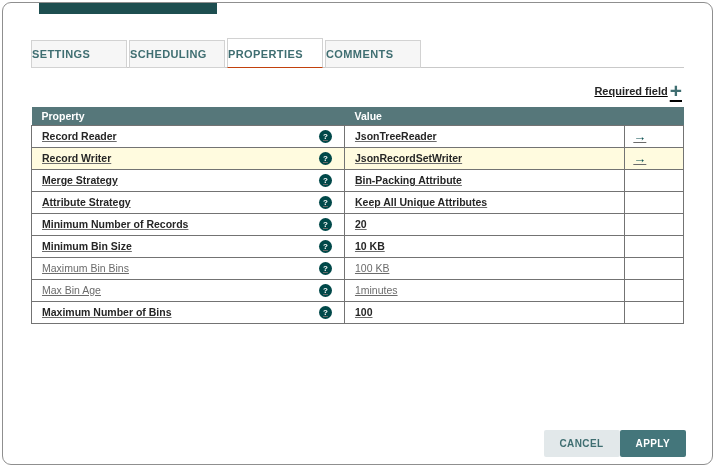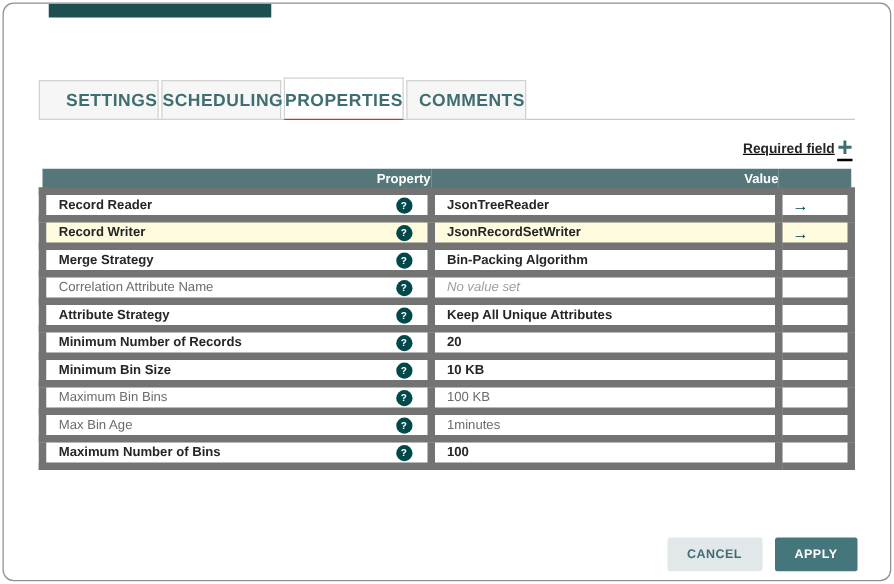--- a/index.html
+++ b/index.html
@@ -9,53 +9,53 @@
   .frame{position:absolute; inset:2px; border:1px solid #8f8f8f; border-radius:9px;
     overflow:hidden; background:#fff;}
 
   .title-fragment{position:absolute; top:0; left:36px; width:178px; height:11px;
     background:var(--title-bar,#1d4e50); z-index:5;}
 
   .content{padding:35px 28px 0;}
 
   
   .tabs{display:flex; gap:2px; align-items:flex-end; border-bottom:1px solid #c9c9c9;}
-  .tab{width:96px; padding:7px 0; text-align:right; font-size:14px; font-weight:bold;
+  .tab{width:96px; padding:7px 0; text-align:left; font-size:11px; font-weight:bold;
     letter-spacing:.4px; color:var(--accent-teal,#3f6e71); background:#f6f6f6;
-    border:1px solid #d2d2d2; margin-bottom:-1px; cursor:pointer;margin-top:24px;}
+    border:1px solid #d2d2d2; margin-bottom:-1px; cursor:pointer;}
   .tab.active{background:#fff; border-bottom:1px solid #c2410c; padding-top:9px;}
 
   
   .required-row{display:flex; align-items:center; justify-content:flex-end;
     margin-top:10px; height:26px;text-decoration:underline;}
   .required-label{font-size:11px; font-weight:bold; color:#262626;}
   .add-btn{border:none; background:transparent; color:var(--accent-teal,#3f6e71);
     font-size:21px; font-weight:bold; line-height:18px; cursor:pointer; padding:0 2px;}
 
   
   table.props{width:100%; border-collapse:collapse; table-layout:fixed; margin-top:3px;}
   table.props thead th{background:var(--header-bg,#56777a); color:#fff; font-size:10.5px;
-    font-weight:bold; text-align:right; height:18px; padding:0 0 0 10px;}
-  table.props td{border:6px solid #737373; height:22px; padding:0; font-size:10.5px;
-    color:#6b6b6b; background:#fff;}
+    font-weight:bold; text-align:left; height:18px; padding:0 0 0 10px;}
+  table.props td{border:1px solid #737373; height:22px; padding:0; font-size:10.5px;
+    color:#6b6b6b; background:#fff;text-decoration:underline;}
   tr.highlight td{background:var(--highlight-row,#fffbdf);}
   tr.bold .prop-name, tr.bold .value-text{color:#262626; font-weight:bold;}
   .prop-cell{padding-left:10px !important;}
   .prop-inner{display:flex; align-items:center; height:100%;}
   .prop-name{flex:1;}
   .help-icon{width:13px; height:13px; border-radius:50%; background:var(--dark-teal,#004849);
     color:#fff; font-size:8px; font-weight:bold; display:flex; align-items:center;
     justify-content:center; margin-right:12px; cursor:pointer;}
   .value-cell{padding-left:10px !important; cursor:pointer;margin-top:48px;}
   tr.no-value .value-text{color:#9f9f9f; font-style:italic;}
   .action-cell{text-align:left; padding-left:8px !important;}
   .goto-arrow{color:var(--dark-teal,#004849); font-size:13px; font-weight:bold; cursor:pointer;}
 
   
-  .footer{position:absolute; bottom:7px; right:26px; display:flex; gap:10px;}
+  .footer{position:absolute; bottom:7px; right:26px; display:flex; gap:0;}
   .btn{border:none; border-radius:2px; font-size:10px; font-weight:bold; letter-spacing:.4px;
     padding:8px 16px; cursor:pointer; font-family:"Liberation Sans", sans-serif;}
   .btn.cancel{background:var(--cancel-bg,#e2e8ea); color:var(--accent-teal,#3f6e71);}
   .btn.apply{background:var(--apply-bg,#44767b); color:#fff;}
 </style>
 </head>
 <body>
 
 <div class="frame">
   <div class="title-fragment"></div>
@@ -108,31 +108,21 @@
     <td class="value-cell"><span class="value-text">JsonRecordSetWriter</span></td>
     <td class="action-cell"><span class="goto-arrow">→</span></td>
   </tr>
           <tr class="bold">
     <td class="prop-cell">
       <div class="prop-inner">
         <span class="prop-name">Merge Strategy</span>
         <span class="help-icon">?</span>
       </div>
     </td>
-    <td class="value-cell"><span class="value-text">Bin-Packing Algorithm</span></td>
-    <td class="action-cell"><span class="goto-arrow"></span></td>
-  </tr>
-          <tr class="no-value">
-    <td class="prop-cell">
-      <div class="prop-inner">
-        <span class="prop-name">Correlation Attribute Name</span>
-        <span class="help-icon">?</span>
-      </div>
-    </td>
-    <td class="value-cell"><span class="value-text">No value set</span></td>
+    <td class="value-cell"><span class="value-text">Bin-Packing Attribute</span></td>
     <td class="action-cell"><span class="goto-arrow"></span></td>
   </tr>
           <tr class="bold">
     <td class="prop-cell">
       <div class="prop-inner">
         <span class="prop-name">Attribute Strategy</span>
         <span class="help-icon">?</span>
       </div>
     </td>
     <td class="value-cell"><span class="value-text">Keep All Unique Attributes</span></td>

